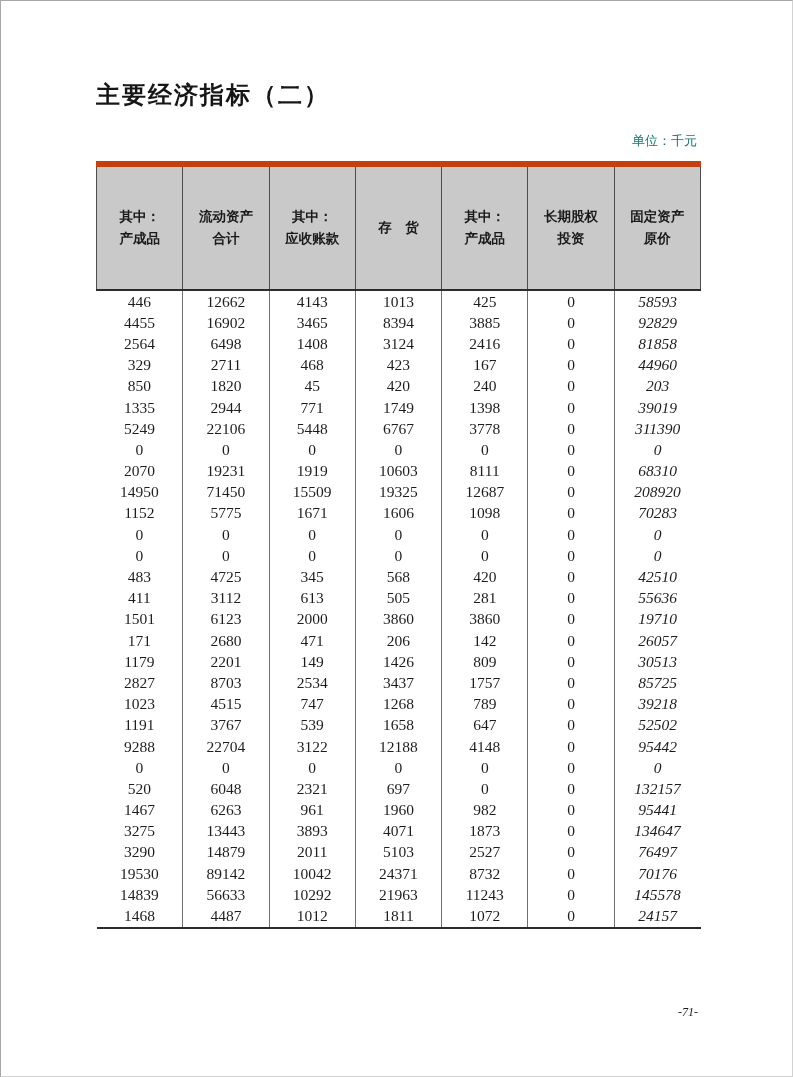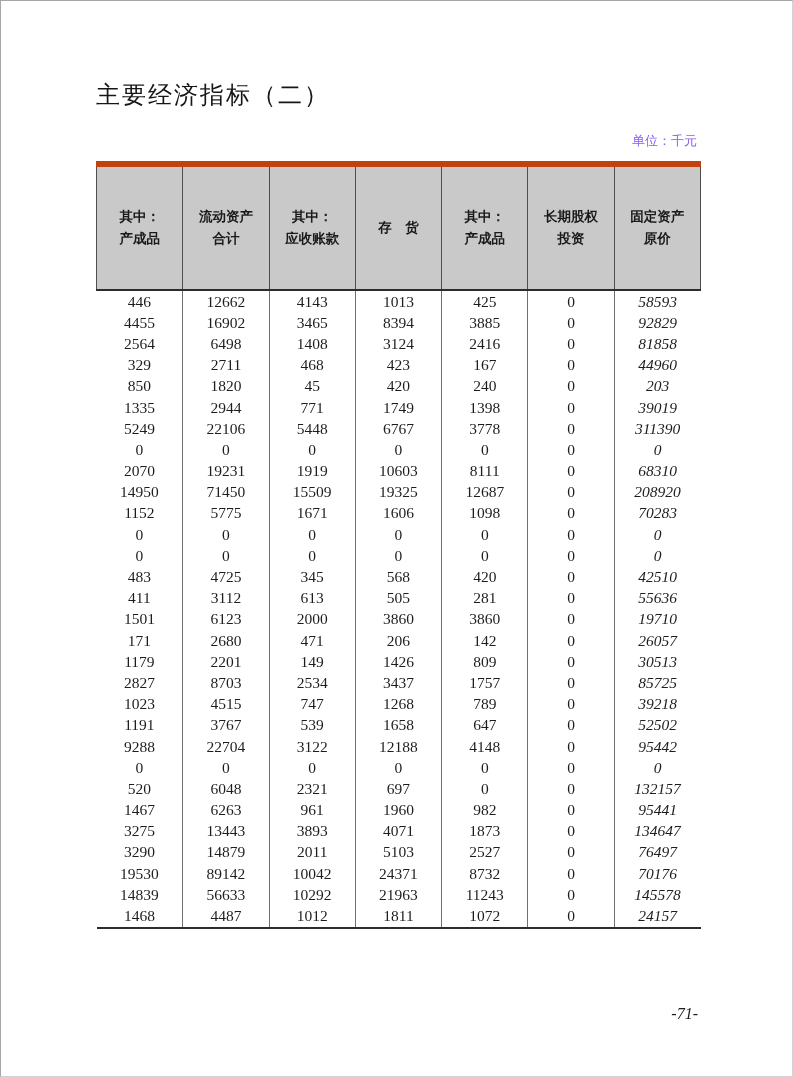--- a/index.html
+++ b/index.html
@@ -22,33 +22,33 @@
     border-right: 1px solid #d2d2d2;
     border-bottom: 1px solid #d2d2d2;
     overflow: hidden;
   }
   .title {
     position: absolute;
     left: 95px;
     top: 78px;
     margin: 0;
     font-size: 24px;
-    font-weight: normal;
+    font-weight: bold;
     letter-spacing: 2px;
     color: #161616;
     font-family: "Liberation Serif", "DejaVu Serif", serif;
   }
   .unit {
     position: absolute;
     left: 95px;
     top: 131px;
     width: 601px;
     text-align: right;
     font-size: 13px;
-    color: #8b5cf6;
+    color: #0f766e;
   }
   .table-area {
     position: absolute;
     left: 95px;
     top: 160px;
     width: 605px;
   }
   table.stats {
     width: 605px;
     border-collapse: collapse;
@@ -86,21 +86,21 @@
     font-family: "Liberation Serif", "DejaVu Serif", serif;
   }
   table.stats tbody td:first-child { border-left: none; }
   table.stats tbody td:last-child  { border-right: none; font-style: italic; }
   .pageno {
     position: absolute;
     left: 95px;
     top: 1004px;
     width: 602px;
     text-align: right;
-    font-size: 16px;
+    font-size: 12px;
     color: #1d1d1d;
     font-style: italic;
   }
 </style>
 </head>
 <body>
 
 <div class="page">
 
   <h1 class="title">主要经济指标（二）</h1>

